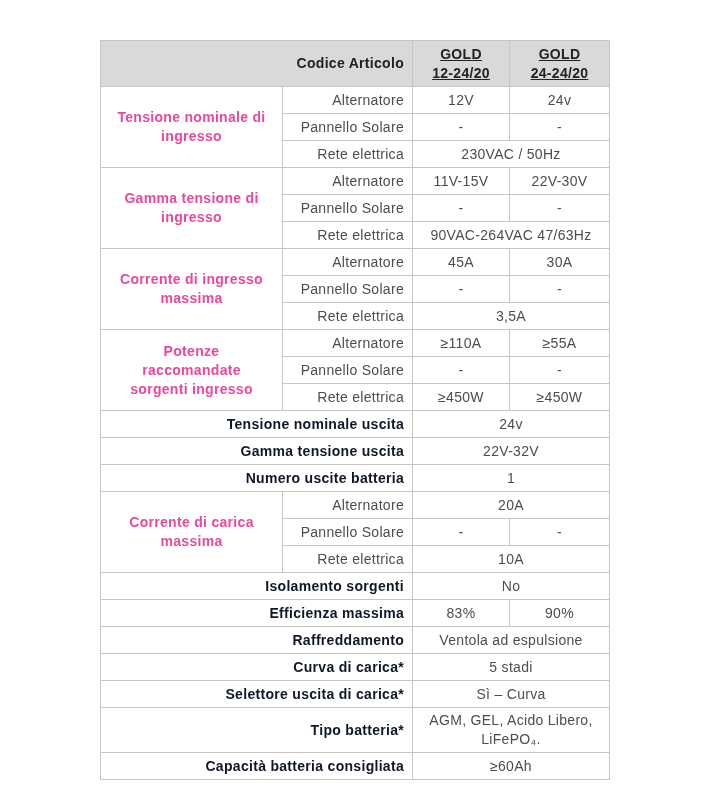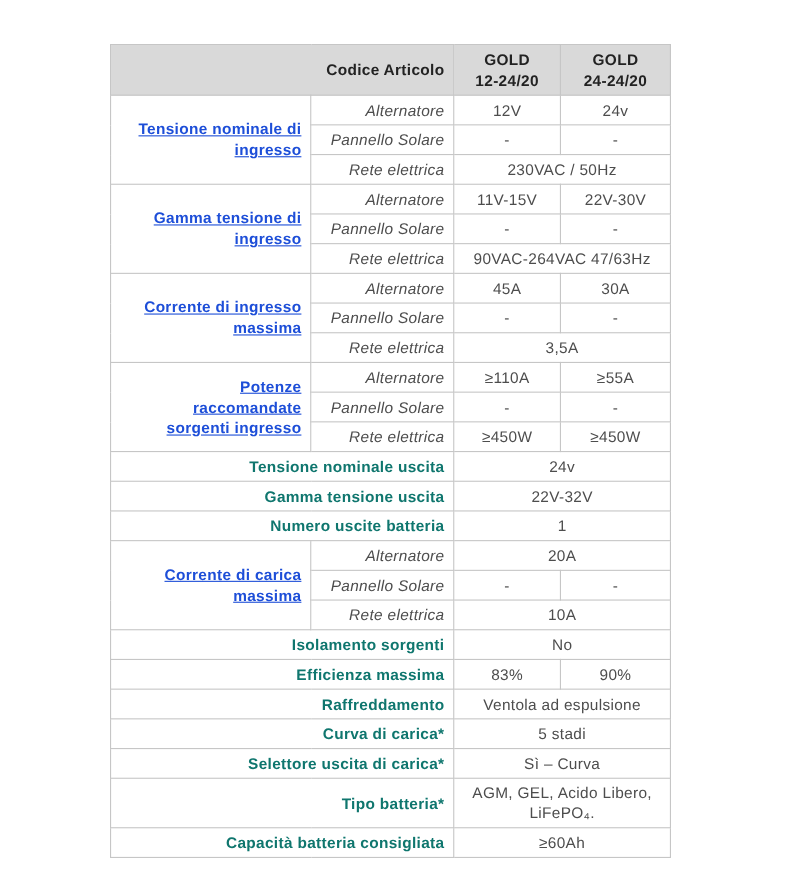--- a/index.html
+++ b/index.html
@@ -40,37 +40,37 @@
     font-weight: 700;
     color: #222222;
   }
   th.head-label {
     text-align: right;
     padding-right: 9px;
   }
   th.head-product {
     text-align: center;
     line-height: 18px;
+    text-decoration: underline;
   }
   tbody td { height: 27px; color: #4d4d4d; }
   td.cell-group {
     font-weight: 700;
-    color: #1d4ed8;
-    text-align: right;
+    color: #ec4899;
+    text-align: center;
     line-height: 20px;
     padding-right: 6px;
-    text-decoration: underline;
   }
   td.cell-label {
     font-weight: 700;
-    color: #0f766e;
+    color: #0f172a;
     text-align: right;
     padding-right: 9px;
   }
-  td.cell-sub  { text-align: right; padding-right: 8px; font-style: italic; }
+  td.cell-sub  { text-align: right; padding-right: 8px; }
   td.cell-val  { text-align: center; margin-top: 24px; }
 </style>
 </head>
 <body>
 
 <div class="page">
   <table class="spec-table">
     <colgroup>
       <col style="width:182px">
       <col style="width:130px">

